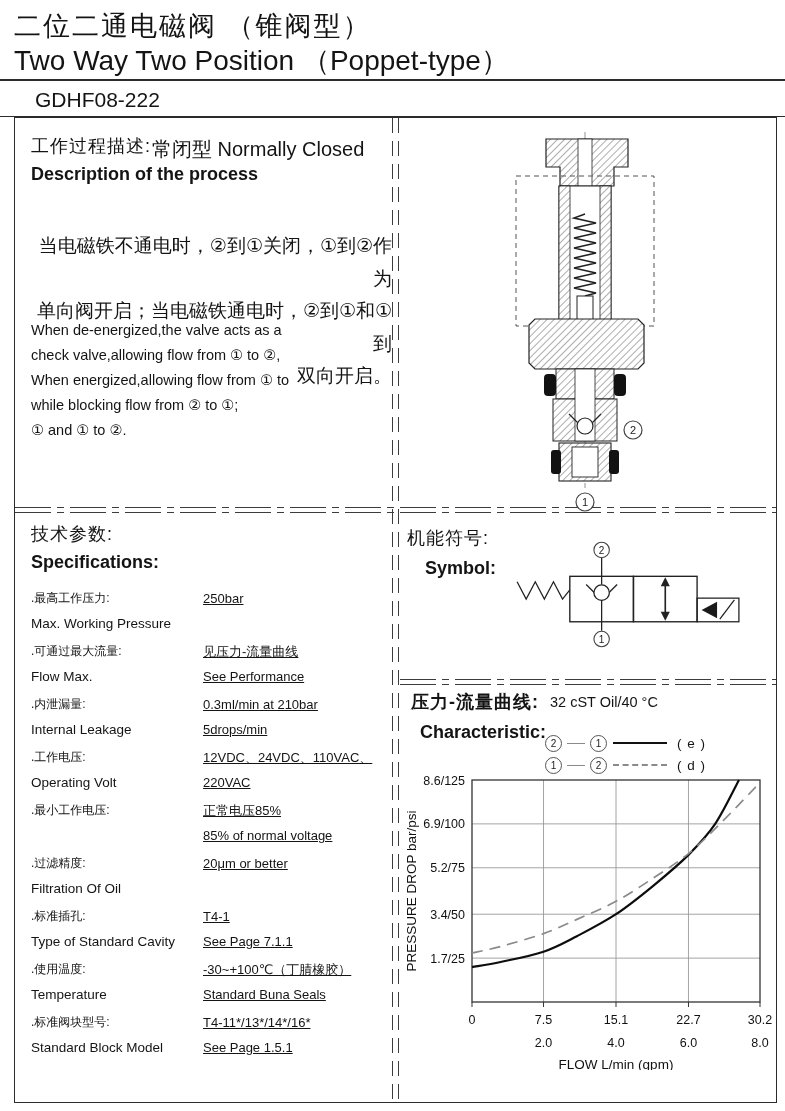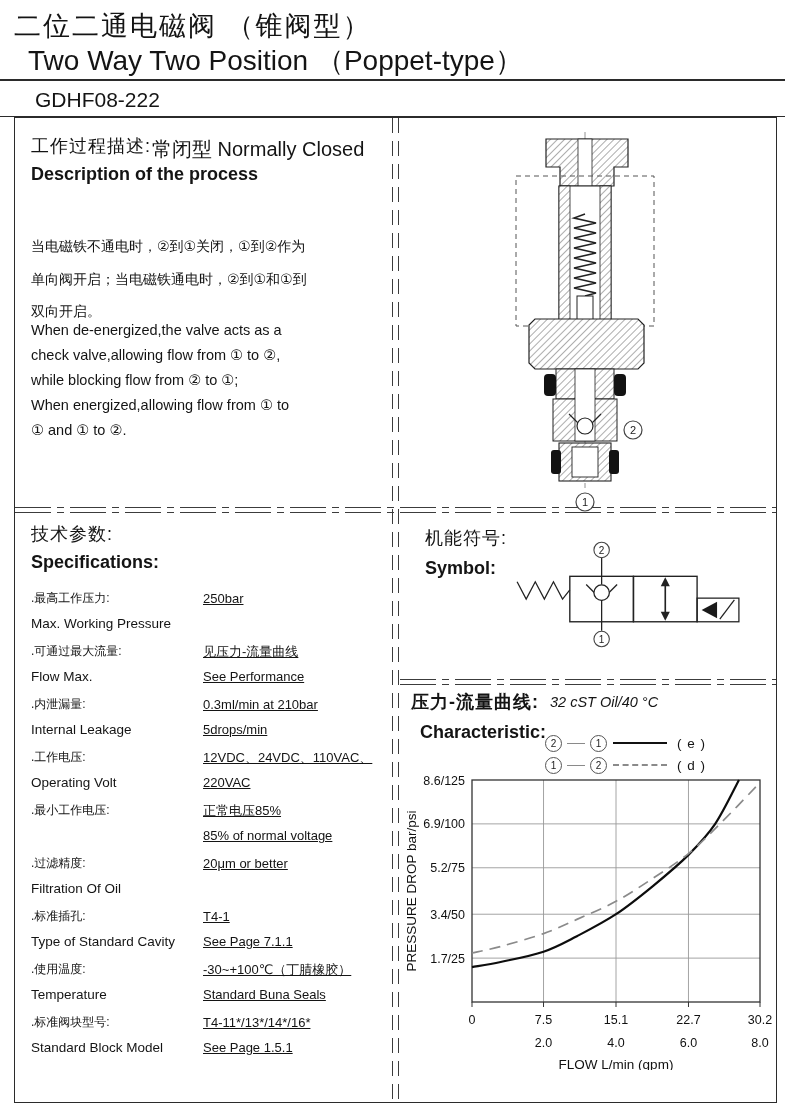--- a/index.html
+++ b/index.html
@@ -16,21 +16,21 @@
   .hchain{position:absolute;height:7px;}
   .hchain::before,.hchain::after{content:"";position:absolute;left:0;right:0;height:1.3px;
      background:repeating-linear-gradient(90deg,#3c3c3c 0 36px,transparent 36px 42px,#3c3c3c 42px 49px,transparent 49px 55px);}
   .hchain::before{top:0;} .hchain::after{top:5px;}
   .vchain{position:absolute;width:8px;}
   .vchain::before,.vchain::after{content:"";position:absolute;top:0;bottom:0;width:1.3px;
      background:repeating-linear-gradient(180deg,#3c3c3c 0 15px,transparent 15px 23px);}
   .vchain::before{left:0;} .vchain::after{left:6px;}
   .h-zh{font-size:18px;letter-spacing:1px;}
   .h-en{font-size:18px;font-weight:bold;}
-  .body-zh div{line-height:32.5px;font-size:14px;}
+  .body-zh div{line-height:32.5px;font-size:19px;text-align:right;}
   .body-en div{line-height:25px;font-size:14.5px;}
   .spec-rows{position:absolute;left:16px;top:468px;width:352px;}
   .spec-row{display:grid;grid-template-columns:172px 1fr;margin-bottom:3px;}
   .spec-row div{line-height:25px;}
   .lab-zh{font-size:12px;} .lab-en{font-size:13.5px;}
   .val{font-size:13px;text-decoration:underline;}
   .cnum{display:inline-flex;align-items:center;justify-content:center;width:15px;height:15px;
         border:1.2px solid #555;border-radius:50%;font-size:10px;color:#222;flex:none;}
   .legend-row{display:flex;align-items:center;height:22px;}
   .leg-link{width:18px;border-top:1.6px solid #8a8a8a;margin:0 5px;}
@@ -39,21 +39,21 @@
   .leg-tag{font-size:13.5px;letter-spacing:1px;}
   .oil-note{font-size:14.5px;}
   svg{font-family:"Liberation Sans","DejaVu Sans",sans-serif;}
 </style>
 </head>
 <body>
 
 <div class="page">
 
   <div class="abs title-zh" style="left:14px;top:8px;">二位二通电磁阀 （锥阀型）</div>
-  <div class="abs title-en" style="left:28px;top:42px;text-align:right;">Two Way Two Position （Poppet-type）</div>
+  <div class="abs title-en" style="left:14px;top:42px;text-align:right;">Two Way Two Position （Poppet-type）</div>
   <div class="abs rule" style="left:0;top:79px;width:785px;height:2px;"></div>
   <div class="abs model" style="left:16px;top:88px;margin-left:19px;">GDHF08-222</div>
   <div class="abs model-type" style="left:152px;top:88px;margin-top:48px;">常闭型 Normally Closed</div>
   <div class="abs rule" style="left:0;top:116px;width:785px;height:1.4px;"></div>
 
   <div class="content-box">
 
     <div class="vchain" style="left:377px;top:0;height:984px;"></div>
     <div class="hchain" style="left:0;top:389px;width:761px;"></div>
     <div class="hchain" style="left:385px;top:561px;width:376px;"></div>
@@ -63,22 +63,22 @@
       <div class="abs h-en" style="left:16px;top:46px;">Description of the process</div>
 
       <div class="abs body-zh" style="left:16px;top:112px;">
         <div>当电磁铁不通电时，②到①关闭，①到②作为</div>
         <div>单向阀开启；当电磁铁通电时，②到①和①到</div>
         <div>双向开启。</div>
       </div>
       <div class="abs body-en" style="left:16px;top:200px;">
         <div>When de-energized,the valve acts as a</div>
         <div>check valve,allowing flow from ① to ②,</div>
+        <div>When energized,allowing flow from ① to</div>
         <div>while blocking flow from ② to ①;</div>
-        <div>When energized,allowing flow from ① to</div>
         <div>① and ① to ②.</div>
       </div>
 
       <div class="abs h-zh" style="left:16px;top:404px;">技术参数:</div>
       <div class="abs h-en" style="left:16px;top:434px;">Specifications:</div>
 
       <div class="spec-rows">
         <div class="spec-row">
           <div>
               <div class="lab-zh">.最高工作压力:</div>
@@ -202,21 +202,21 @@
         <rect x="104" y="315" width="52" height="38" fill="url(#h)" stroke="#222" stroke-width="1.1"></rect>
         <rect x="96" y="322" width="10" height="24" rx="3" fill="#121212"></rect>
         <rect x="154" y="322" width="10" height="24" rx="3" fill="#121212"></rect>
         <rect x="117" y="319" width="26" height="30" fill="#fff" stroke="#222" stroke-width="0.9"></rect>
         <circle cx="178" cy="302" r="9" fill="#fff" stroke="#444" stroke-width="1.2"></circle>
         <text x="178" y="306" text-anchor="middle" font-size="11" fill="#222">2</text>
         <circle cx="130" cy="374" r="9" fill="#fff" stroke="#444" stroke-width="1.2"></circle>
         <text x="130" y="378" text-anchor="middle" font-size="11" fill="#222">1</text>
       </svg>
 
-      <div class="abs h-zh" style="left:25px;top:408px;">机能符号:</div>
+      <div class="abs h-zh" style="left:7px;top:408px;">机能符号:</div>
       <div class="abs h-en" style="left:25px;top:440px;">Symbol:</div>
 
       <svg class="abs" style="left:58px;top:420px;" width="300" height="123" viewBox="0 0 330 135">
         <circle cx="158" cy="13" r="8.5" fill="#fff" stroke="#444" stroke-width="1.2"></circle>
         <text x="158" y="17" text-anchor="middle" font-size="11" fill="#222">2</text>
         <line x1="158" y1="21.5" x2="158" y2="42" stroke="#222" stroke-width="1.4"></line>
         <rect x="123" y="42" width="70" height="50" fill="none" stroke="#222" stroke-width="1.5"></rect>
         <line x1="158" y1="42" x2="158" y2="51" stroke="#222" stroke-width="1.4"></line>
         <line x1="141" y1="51" x2="158" y2="68" stroke="#222" stroke-width="1.4"></line>
         <line x1="175" y1="51" x2="158" y2="68" stroke="#222" stroke-width="1.4"></line>
@@ -229,21 +229,21 @@
         <polygon points="228,43 223,53 233,53" fill="#222"></polygon>
         <polygon points="228,91 223,81 233,81" fill="#222"></polygon>
         <rect x="263" y="66" width="46" height="26" fill="none" stroke="#222" stroke-width="1.4"></rect>
         <polygon points="285,70 285,88 268,79" fill="#1a1a1a"></polygon>
         <line x1="288" y1="89" x2="304" y2="68" stroke="#222" stroke-width="1.4"></line>
         <polyline points="65,48 75,67 85,48 95,67 105,48 115,67 123,57" fill="none" stroke="#222" stroke-width="1.4"></polyline>
       </svg>
 
       <div class="abs h-zh" style="left:11px;top:572px;font-weight:bold;">压力-流量曲线:</div>
       <div class="abs h-en" style="left:20px;top:604px;">Characteristic:</div>
-      <div class="abs oil-note" style="left:150px;top:576px;font-style:italic;">32 cST Oil/40 °C</div>
+      <div class="abs oil-note" style="left:150px;top:576px;">32 cST Oil/40 °C</div>
 
       <div class="abs" style="left:145px;top:614px;">
         <div class="legend-row">
           <span class="cnum">2</span>
           <span class="leg-link"></span>
           <span class="cnum">1</span>
           <span class="leg-solid" style="margin-left:6px;"></span>
           <span class="leg-tag">( e )</span>
         </div>
         <div class="legend-row">

